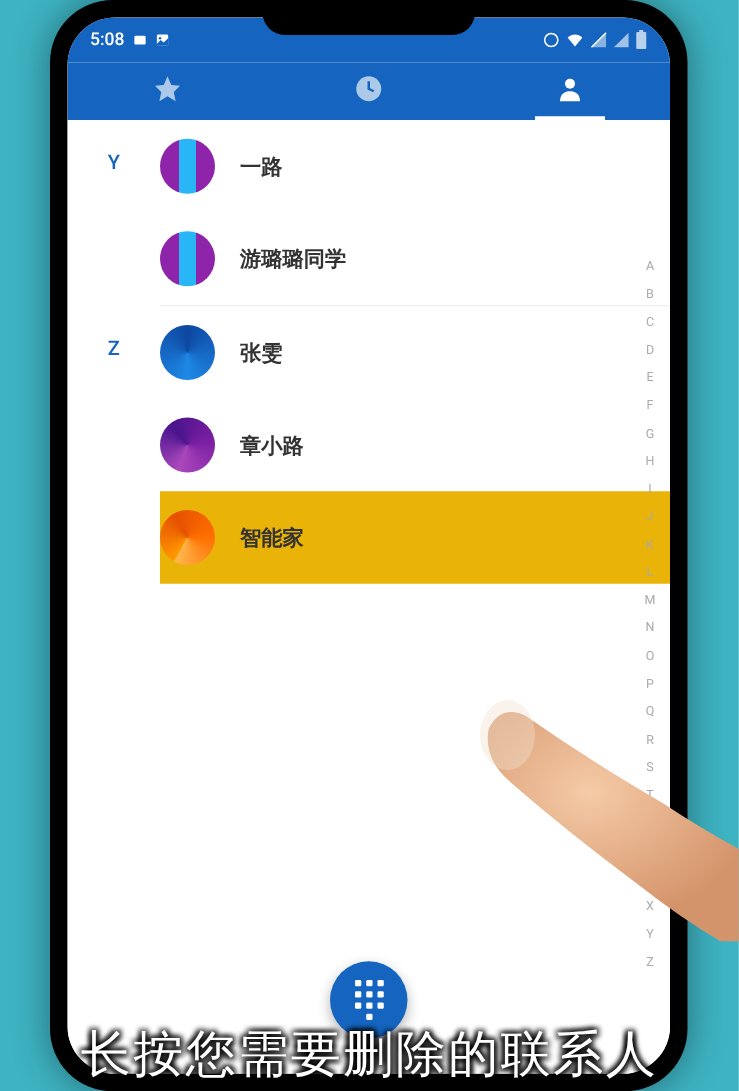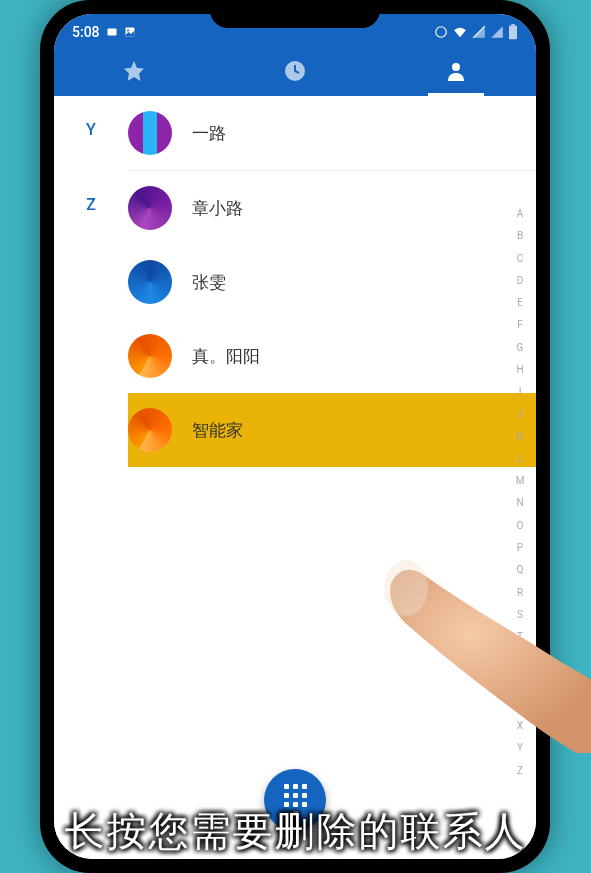--- a/index.html
+++ b/index.html
@@ -137,20 +137,21 @@
   }
   .avatar.purple-swirl {
     background: conic-gradient(from 200deg, #ab47bc, #4a148c, #7b1fa2, #ab47bc);
   }
   .avatar.orange-swirl {
     background: conic-gradient(from 210deg, #ff9800, #e65100, #ff6f00, #ffb74d);
   }
   .contact-name {
     font-size: 17px;
     color: #333;
+    font-weight: bold;
   }
   .divider {
     height: 1px;
     background: #eee;
     margin-left: 74px;
   }
   .index-bar {
     position: absolute;
     right: 6px;
     top: 110px;
@@ -190,21 +191,21 @@
   .finger {
     position: absolute;
     right: -30px;
     bottom: 120px;
     width: 260px;
     height: 220px;
     pointer-events: none;
   }
   .caption {
     position: absolute;
-    bottom: 14px;
+    bottom: 2px;
     left: 0;
     right: 0;
     text-align: center;
     color: #fff;
     font-size: 40px;
     font-family: "KaiTi","STKaiti",serif;
     text-shadow: 2px 2px 4px #000, -2px -2px 4px #000, 2px -2px 4px #000, -2px 2px 4px #000;
     letter-spacing: 2px;
     z-index: 100;
   }
@@ -291,37 +292,37 @@
 
     <div class="contacts-list">
       <div id="sections-container">
           <div class="section">
             <div class="section-letter">Y</div>
             <div class="section-list">
               <div class="contact-row">
                 <div class="avatar purple-blue"></div>
                 <div class="contact-name">一路</div>
               </div>
+              <div class="contact-row">
+                <div class="avatar purple-blue"></div>
+                <div class="contact-name">游璐璐同学</div>
+              </div>
             </div>
           </div>
           <div class="divider"></div>
           <div class="section">
             <div class="section-letter">Z</div>
             <div class="section-list">
               <div class="contact-row">
+                <div class="avatar blue-swirl"></div>
+                <div class="contact-name">张雯</div>
+              </div>
+              <div class="contact-row">
                 <div class="avatar purple-swirl"></div>
                 <div class="contact-name">章小路</div>
-              </div>
-              <div class="contact-row">
-                <div class="avatar blue-swirl"></div>
-                <div class="contact-name">张雯</div>
-              </div>
-              <div class="contact-row">
-                <div class="avatar orange-swirl"></div>
-                <div class="contact-name">真。阳阳</div>
               </div>
               <div class="contact-row pressed">
                 <div class="avatar orange-swirl"></div>
                 <div class="contact-name">智能家</div>
               </div>
             </div>
           </div>
         </div>
 
       <div class="index-bar" id="index-bar">

